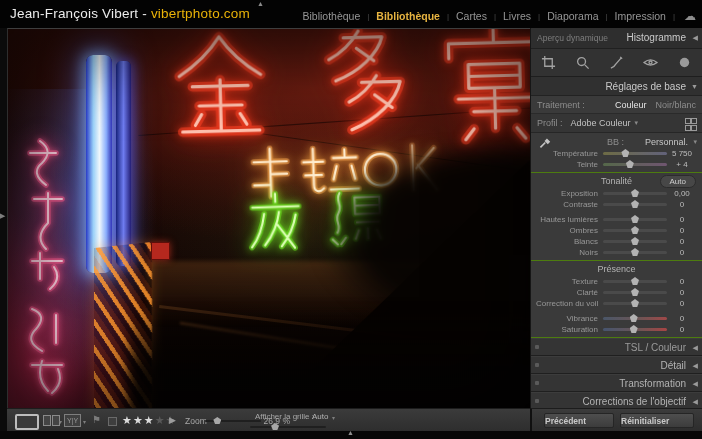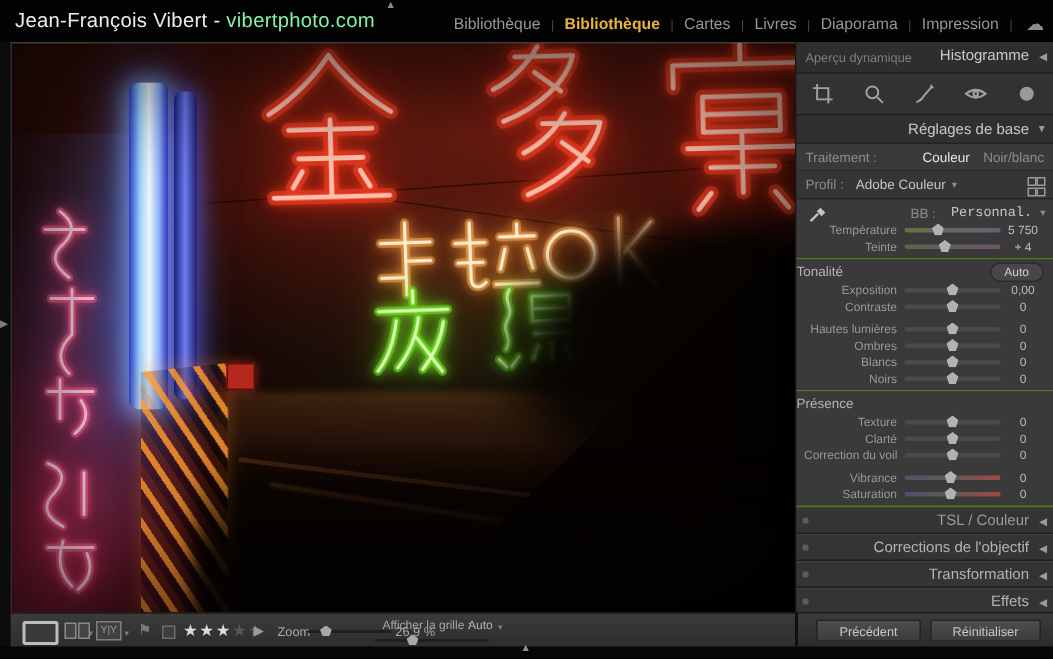--- a/index.html
+++ b/index.html
@@ -1,21 +1,21 @@
 <!DOCTYPE html>
 <html><head>
 <meta charset="utf-8">
 <style>
   html,body{margin:0;padding:0;background:#000;}
   #app{position:relative;width:702px;height:439px;background:#000;overflow:hidden;
        font-family:"Liberation Sans",sans-serif;-webkit-font-smoothing:antialiased;}
   
   .topbar{position:absolute;left:0;top:0;width:702px;height:28px;background:#030303;border-bottom:1px solid #151515;}
   .identity{position:absolute;left:10px;top:6px;font-size:13.5px;color:#ececec;letter-spacing:.2px;white-space:nowrap;}
-  .identity .site{color:#86efac;}
+  .identity .site{color:#eab308;}
   .topmenu{position:absolute;right:6px;top:9px;display:flex;align-items:center;gap:7px;font-size:10.5px;color:#979797;white-space:nowrap;}
   .topmenu .mi{cursor:default;}
   .topmenu .mi.active{color:#e7b441;font-weight:bold;}
   .topmenu .sep{color:#4b4b4b;font-size:8px;}
   .cloud{color:#8d8d8d;font-size:12px;margin-left:2px;}
   .top-arrow{position:absolute;left:257px;top:0px;font-size:7px;color:#8a8a8a;}
   
   .leftstrip{position:absolute;left:0;top:28px;width:7px;height:403px;background:#0b0b0b;}
   .edge-arrow{position:absolute;font-size:7px;color:#7d7d7d;}
   .bottombar{position:absolute;left:0;top:431px;width:702px;height:8px;background:#070707;}
@@ -98,47 +98,47 @@
   .row-profile{position:relative;height:18px;background:#353535;border-bottom:1px solid #262626;display:flex;align-items:center;padding:0 6px;}
   .prof-lbl{color:#8d8d8d;margin-right:8px;}
   .prof-val{color:#c3c3c3;}
   .prof-caret{color:#8a8a8a;font-size:7px;margin-left:4px;flex:1;}
   .gridicon{width:11px;height:11px;display:grid;grid-template-columns:5px 5px;gap:1px;}
   .gridicon span{width:4px;height:4px;border:1px solid #9a9a9a;}
   .block{position:relative;background:#3a3a3a;border-bottom:1px solid #4d7c0f;padding:2px 0;}
   .wbrow{position:relative;height:13px;}
   .dropper{position:absolute;left:7px;top:1px;}
   .wb-lbl{position:absolute;left:76px;top:2px;color:#8d8d8d;}
-  .wb-val{position:absolute;right:14px;top:2px;color:#c6c6c6;font-family:Liberation Mono, monospace;}
+  .wb-val{position:absolute;right:14px;top:2px;color:#c6c6c6;}
   .wb-caret{position:absolute;right:5px;top:3px;font-size:7px;color:#8a8a8a;}
   .srow{display:flex;align-items:center;height:11px;padding:0 5px;}
   .slabel{width:62px;text-align:right;color:#989898;font-size:8px;margin-right:5px;white-space:nowrap;overflow:hidden;}
   .strack{position:relative;flex:1;height:3px;border-radius:2px;background:#4a4a4a;}
   .t-temp{background:linear-gradient(90deg,#6d6b45,#62627a);}
   .t-tint{background:linear-gradient(90deg,#55684a,#6f5570);}
   .t-vib{background:linear-gradient(90deg,#4a5668,#6b5555 55%,#a04848);}
   .t-sat{background:linear-gradient(90deg,#46546e,#6b5555 55%,#a84444);}
   .thumb{position:absolute;top:-3px;width:8px;height:8px;margin-left:-4px;background:#b2b2b2;
       clip-path:polygon(50% 0,100% 38%,78% 100%,22% 100%,0 38%);}
   .sval{width:30px;text-align:center;color:#bdbdbd;font-size:8px;white-space:nowrap;}
   .subhead{position:relative;height:13px;}
-  .subhead .c{position:absolute;left:0;right:0;top:1px;text-align:left;color:#b3b3b3;font-size:9px;}
+  .subhead .c{position:absolute;left:0;right:0;top:1px;text-align:center;color:#b3b3b3;font-size:9px;}
   .autobtn{position:absolute;right:6px;top:0px;height:11px;line-height:11px;padding:0 9px;border-radius:7px;
       background:#474747;border:1px solid #2c2c2c;color:#cfcfcf;font-size:8px;}
   .tgap{height:4px;}
   .sect{position:relative;height:16px;background:#343434;border-bottom:1px solid #1f1f1f;border-top:1px solid #3c3c3c;}
   .sect .lab{position:absolute;right:16px;top:3px;font-size:10px;color:#b3b3b3;}
   .sect .arr{position:absolute;right:4px;top:5px;font-size:7px;color:#9a9a9a;}
   .sect .solo{position:absolute;left:4px;top:6px;width:4px;height:4px;background:#5a5a5a;border-radius:1px;}
   .rfill{height:15px;background:#282828;}
   
   .toolbarL{position:absolute;left:7px;top:408px;width:523px;height:23px;background:linear-gradient(#3b3b3b,#2d2d2d);border-top:1px solid #1c1c1c;}
   .btnarea{position:absolute;left:530px;top:408px;width:172px;height:23px;background:linear-gradient(#3b3b3b,#2d2d2d);border-top:1px solid #1c1c1c;border-left:2px solid #101010;box-sizing:border-box;}
-  .btn{position:absolute;top:4px;height:15px;line-height:14px;border-radius:2px;text-align:center;
-      background:linear-gradient(#4e4e4e,#3c3c3c);border:1px solid #252525;color:#c9c9c9;font-size:8.5px;box-sizing:border-box;}
+  .btn{position:absolute;top:4px;height:15px;line-height:14px;border-radius:2px;text-align:left;
+      background:linear-gradient(#4e4e4e,#3c3c3c);border:1px solid #252525;color:#c9c9c9;font-size:8.5px;box-sizing:border-box;font-weight:bold;}
   .btn-prev{left:12px;width:70px;}
   .btn-reset{left:88px;width:74px;}
   .loupe{position:absolute;left:8px;top:5px;width:20px;height:12px;border:2px solid #bdbdbd;border-radius:2px;background:#3a3a3a;}
   .cmp{position:absolute;left:36px;top:6px;display:flex;gap:1px;}
   .cmp b{width:6px;height:9px;border:1px solid #8a8a8a;background:#444;}
   .tcaret{position:absolute;font-size:6px;color:#7e7e7e;top:9px;}
   .yy{position:absolute;left:57px;top:5px;width:15px;height:11px;border:1px solid #7e7e7e;background:#404040;
       color:#9a9a9a;font-size:7px;text-align:center;line-height:11px;letter-spacing:0;}
   .flag{position:absolute;left:85px;top:5px;color:#7a7a7a;font-size:10px;}
   .sq{position:absolute;left:101px;top:8px;width:7px;height:7px;border:1px solid #6a6a6a;background:#3e3e3e;}
@@ -453,26 +453,31 @@
       </div>
     </div>
 
     <div class="sect">
       <span class="solo"></span>
       <span class="lab" style="color:#9a9a9a;">TSL / Couleur</span>
       <span class="arr">◀</span>
     </div>
     <div class="sect">
       <span class="solo"></span>
-      <span class="lab">Corrections de l'objectif</span>
+      <span class="lab">Détail</span>
       <span class="arr">◀</span>
     </div>
     <div class="sect">
       <span class="solo"></span>
       <span class="lab">Transformation</span>
+      <span class="arr">◀</span>
+    </div>
+    <div class="sect">
+      <span class="solo"></span>
+      <span class="lab">Corrections de l'objectif</span>
       <span class="arr">◀</span>
     </div>
     <div class="sect">
       <span class="solo"></span>
       <span class="lab">Effets</span>
       <span class="arr">◀</span>
     </div>
     <div class="rfill"></div>
   </div>
 

